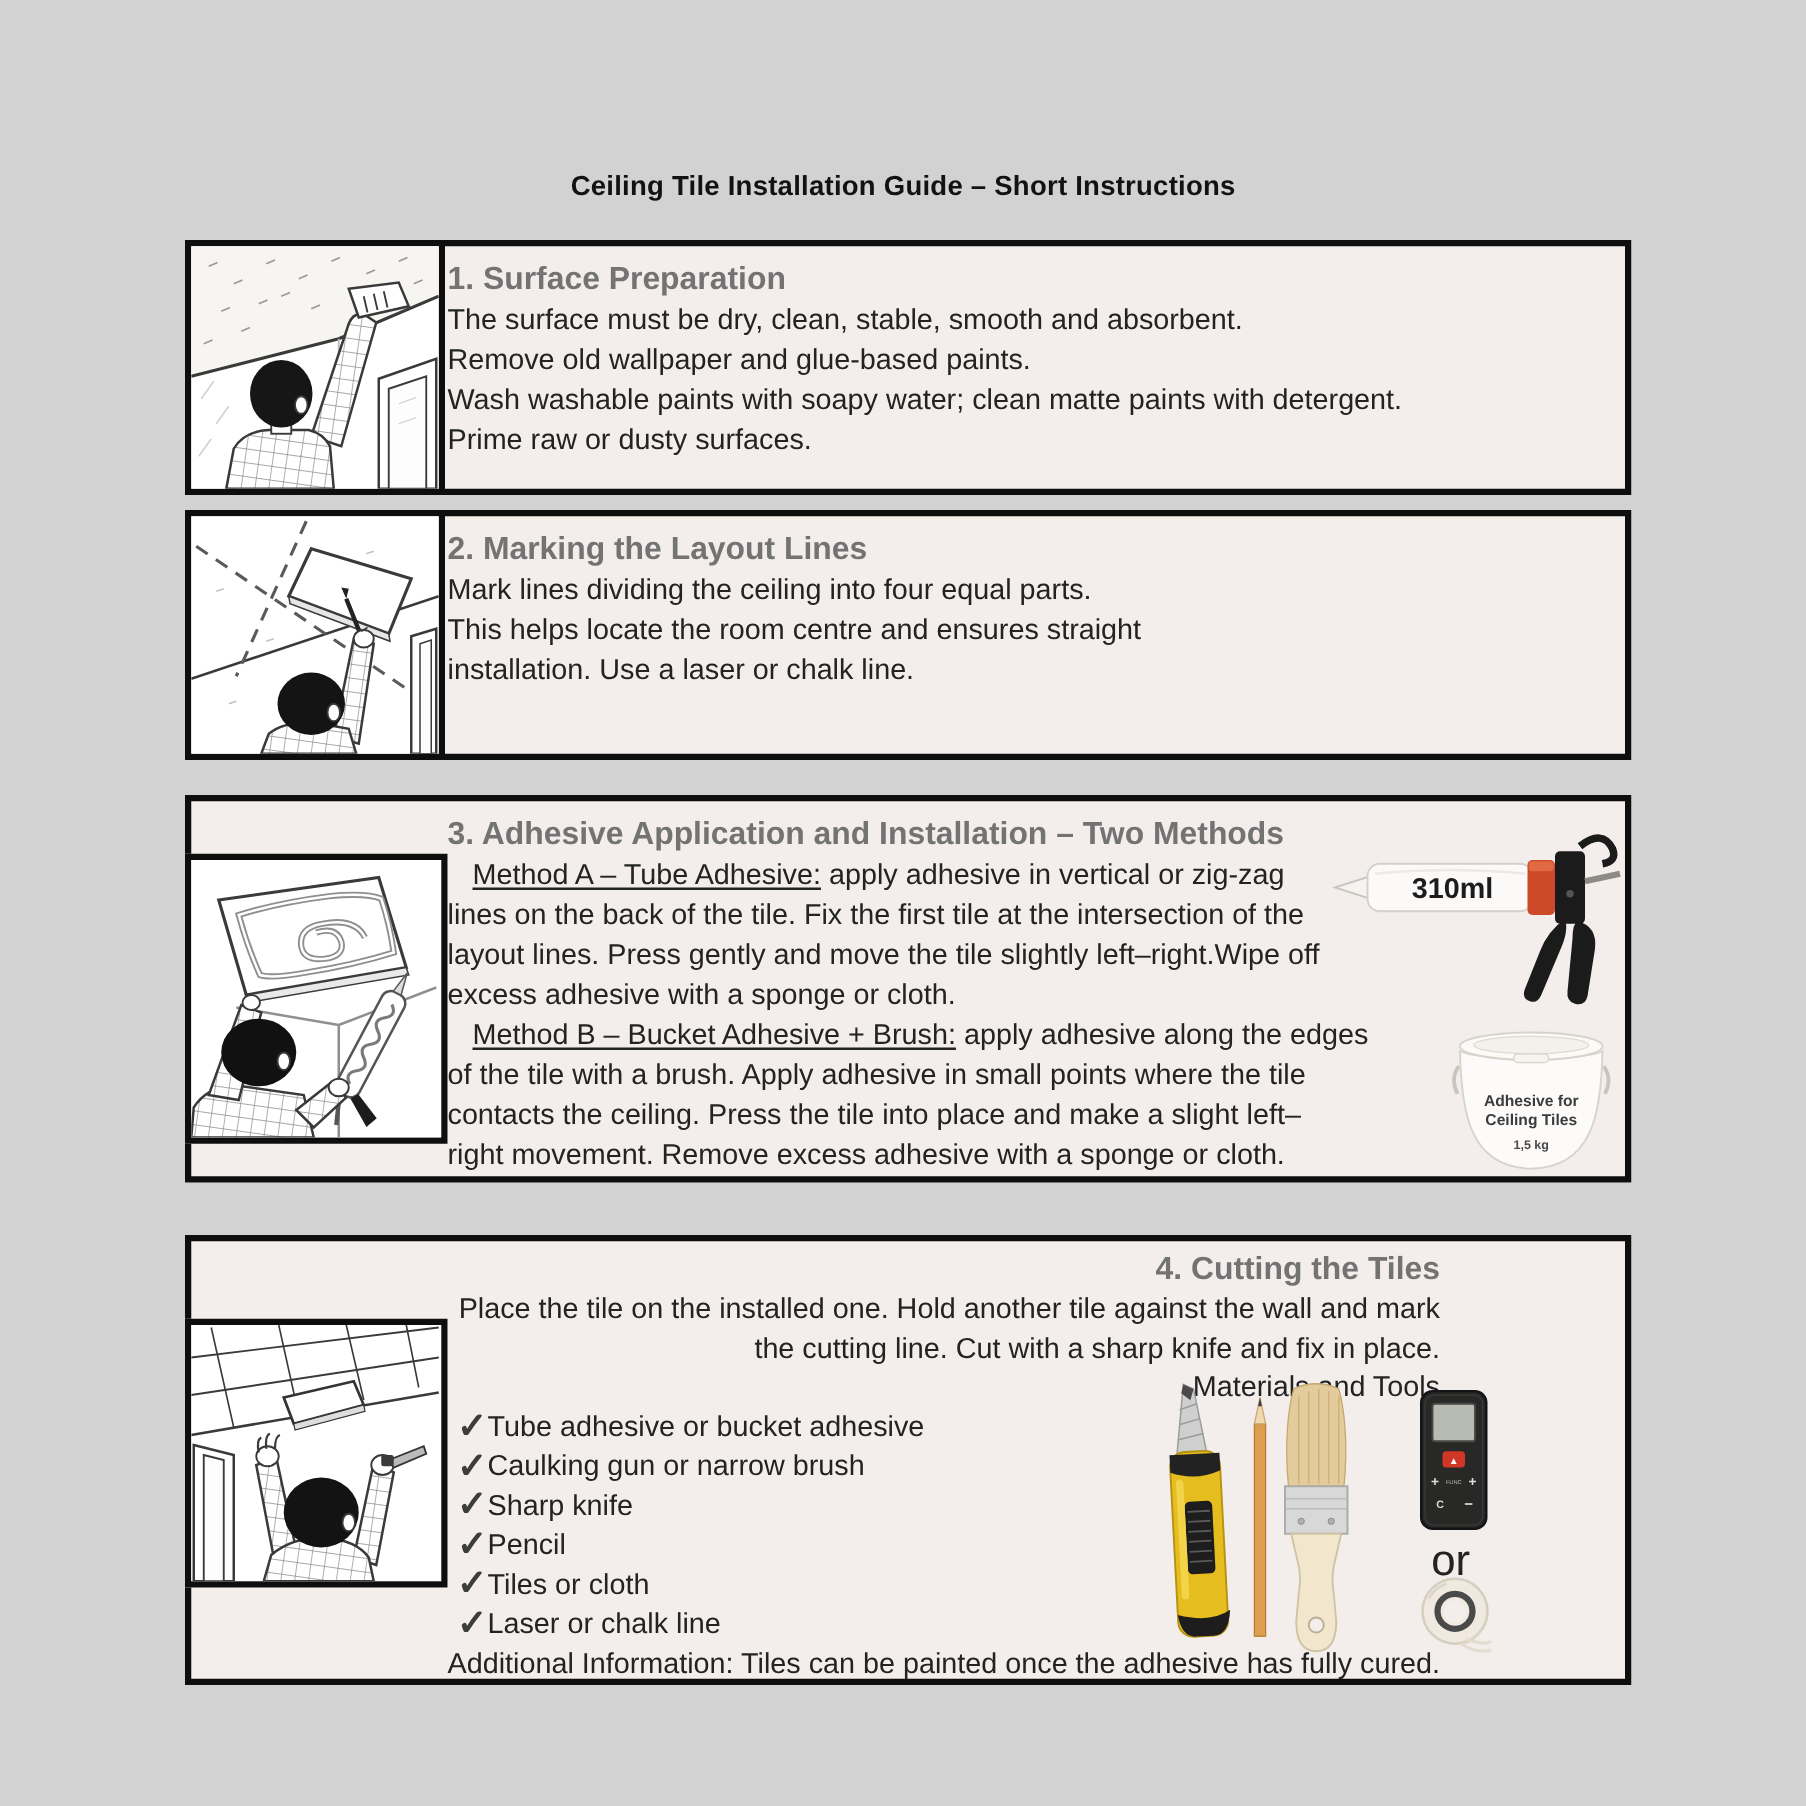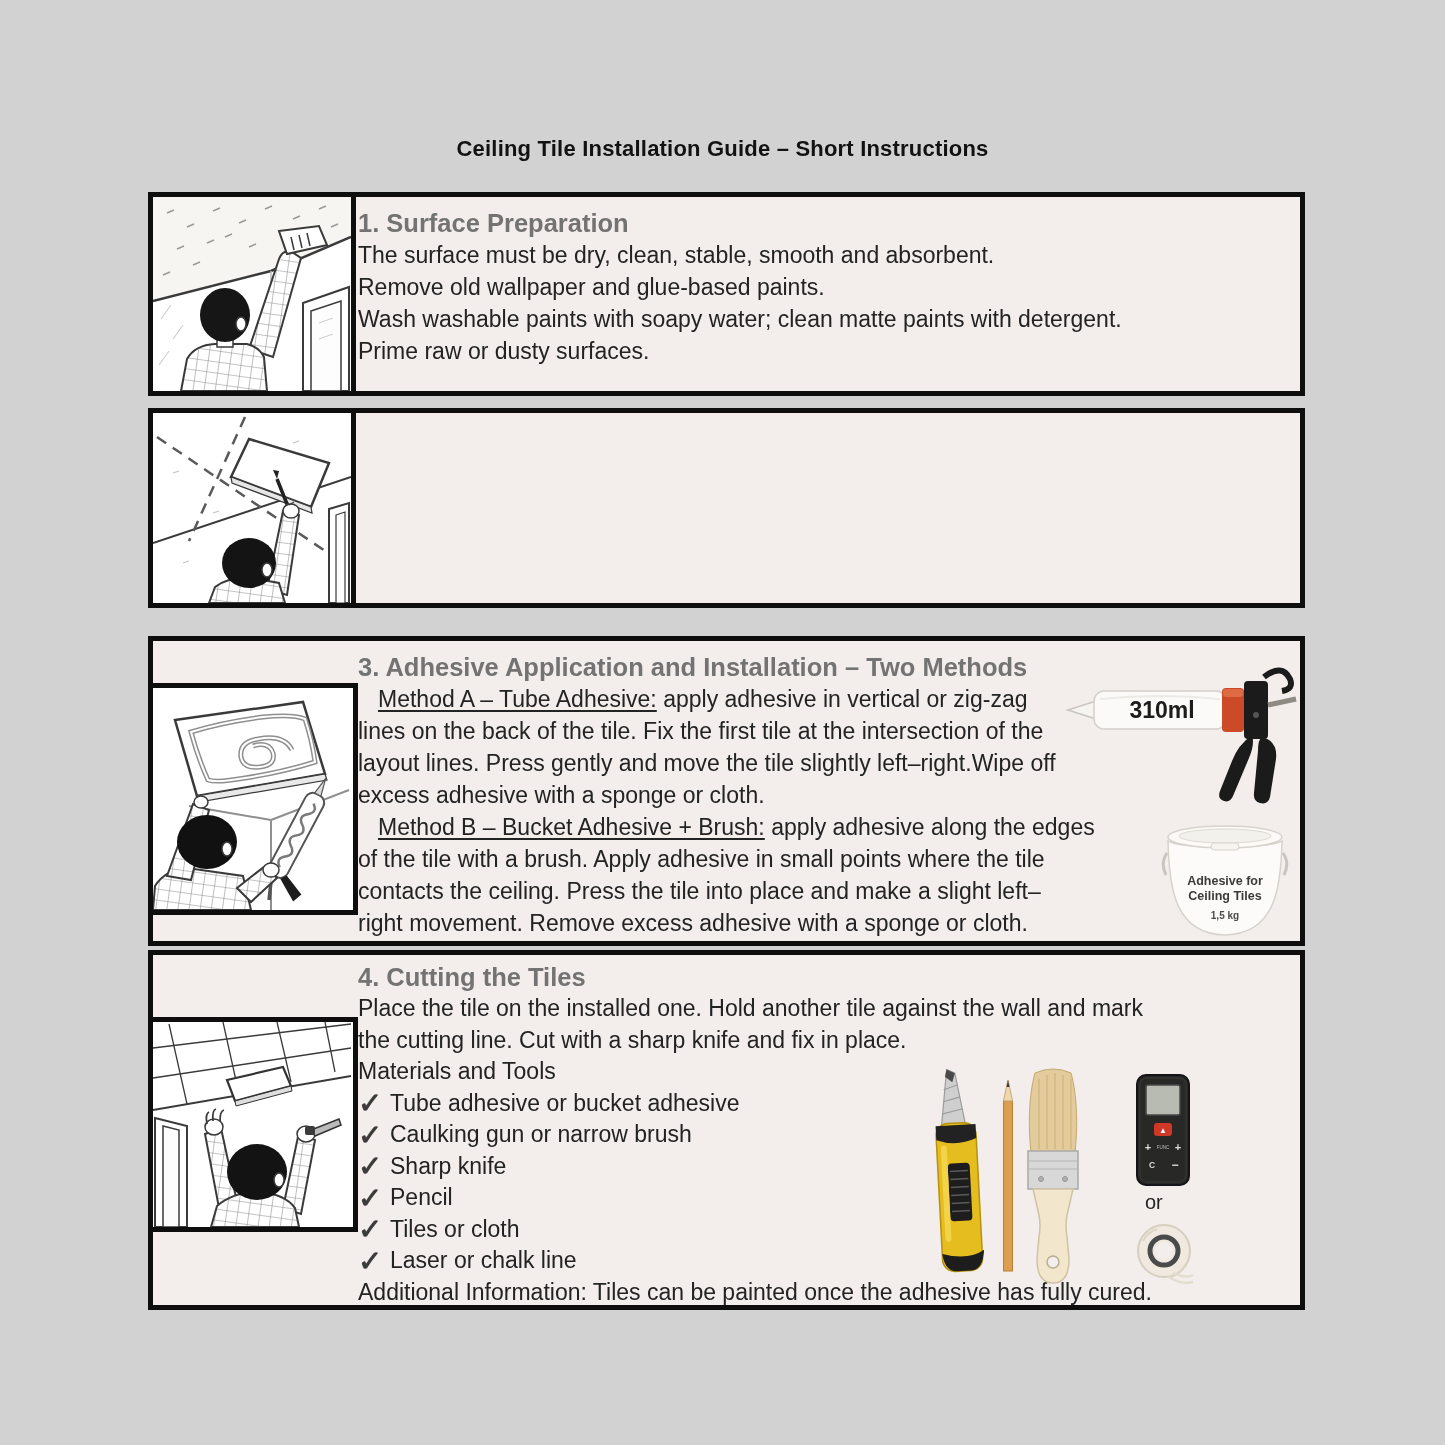--- a/index.html
+++ b/index.html
@@ -4,41 +4,41 @@
 <style>
   html,body { margin:0; padding:0; }
   body { font-family:"Liberation Sans", sans-serif; }
   .canvas { position:relative; width:1445px; height:1445px; background:#d2d2d2; overflow:hidden; }
   .page-title { position:absolute; top:136px; left:0; width:100%; text-align:center;
                 font-size:22px; font-weight:800; color:#121212; letter-spacing:0.2px; }
   .sec { position:absolute; left:148px; width:1147px; background:#f3edec; border:5px solid #0e0e0e; }
   .sec-1 { top:192px; height:194px; }
   .sec-2 { top:408px; height:190px; }
   .sec-3 { top:636px; height:300px; }
-  .sec-4 { top:950px; height:350px; }
+  .sec-4 { top:988px; height:350px;text-align:right; }
   .illo { position:absolute; left:-5px; background:#ffffff; border:5px solid #0e0e0e; }
   .illo-1 { top:-5px; width:198px; height:194px; }
   .illo-2 { top:-5px; width:198px; height:190px; }
   .illo-3 { top:42px; width:200px; height:222px; }
   .illo-4 { top:62px; width:200px; height:205px; }
   .illo svg { display:block; width:100%; height:100%; }
   .stext { position:absolute; left:205px; top:10px; color:#232323; font-size:23px; line-height:32px; white-space:nowrap; }
   .sec-4 .stext { top:6px; line-height:31.5px; }
   .shead { font-size:25.5px; font-weight:bold; color:#737373; line-height:32px; }
   .u { text-decoration:underline; text-underline-offset:3px;padding-left:20px; }
   .row { display:flex; align-items:center; }
   .check { display:inline-block; width:32px; font-size:29px; font-weight:bold; color:#3c3c3c; line-height:28px; }
   .gun-img { position:absolute; right:2px; top:14px; width:232px; height:150px; }
   .bucket-img { position:absolute; right:4px; top:180px; width:142px; height:120px; }
   .tool { position:absolute; }
   .knife-img  { left:775px; top:112px; width:64px;  height:210px; }
   .pencil-img { left:845px; top:120px; width:20px;  height:200px; }
   .brush-img  { left:868px; top:110px; width:64px;  height:225px; }
   .laser-img  { left:982px; top:118px; width:56px;  height:114px; }
-  .or-label   { left:992px; top:236px; font-size:20px; color:#232323; }
+  .or-label   { left:992px; top:236px; font-size:35px; color:#232323; }
   .spool-img  { left:982px; top:266px; width:60px;  height:64px; }
   .tool svg { display:block; width:100%; height:100%; }
   svg text { font-family:"Liberation Sans", sans-serif; }
 </style>
 </head>
 <body>
 
 <svg width="0" height="0" style="position:absolute" aria-hidden="true">
   <defs>
     <pattern id="plaid" width="11" height="11" patternUnits="userSpaceOnUse" patternTransform="rotate(8)">
@@ -96,20 +96,26 @@
         <path d="M183,102 L192,99 L192,190 L183,190 Z" fill="#fdfdfd" stroke="#3a3a3a" stroke-width="1.2"></path>
         <path d="M114,176 L130,98 L146,102 L134,182 Z" fill="url(#plaid)" stroke="#3a3a3a" stroke-width="2"></path>
         <path d="M136,96 L124,66" stroke="#222222" stroke-width="3.5"></path>
         <path d="M124,66 l-4,-9 6,1 z" fill="#222222"></path>
         <ellipse cx="138" cy="98" rx="8" ry="7" fill="#ffffff" stroke="#3a3a3a" stroke-width="1.5"></ellipse>
         <path d="M131,94 l5,-4 M136,92 l5,-3" stroke="#3a3a3a" stroke-width="1.2" fill="none"></path>
         <path d="M56,190 L62,174 Q74,164 98,165 L126,170 L132,190 Z" fill="url(#plaid)" stroke="#3a3a3a" stroke-width="2"></path>
         <ellipse cx="96" cy="150" rx="27" ry="25" fill="#141414"></ellipse>
         <ellipse cx="114" cy="157" rx="5" ry="7" fill="#ffffff" stroke="#3a3a3a" stroke-width="1.5"></ellipse>
       </svg>
+    </div>
+    <div class="stext">
+      <div class="shead">2. Marking the Layout Lines</div>
+      <div class="line">Mark lines dividing the ceiling into four equal parts.</div>
+      <div class="line">This helps locate the room centre and ensures straight</div>
+      <div class="line">installation. Use a laser or chalk line.</div>
     </div>
   </div>
 
   <div class="sec sec-3">
     <div class="illo illo-3">
       <svg viewBox="0 0 200 222">
         <rect width="200" height="222" fill="#ffffff"></rect>
         <path d="M118,132 L118,222 M118,132 L196,102 M118,132 L36,118" stroke="#8f8f8f" stroke-width="2" fill="none"></path>
         <polygon points="22,32 150,14 172,86 44,108" fill="#ffffff" stroke="#3a3a3a" stroke-width="2.5"></polygon>
         <polygon points="44,108 172,86 174,92 46,114" fill="#e9e9e9" stroke="#3a3a3a" stroke-width="1.2"></polygon>

